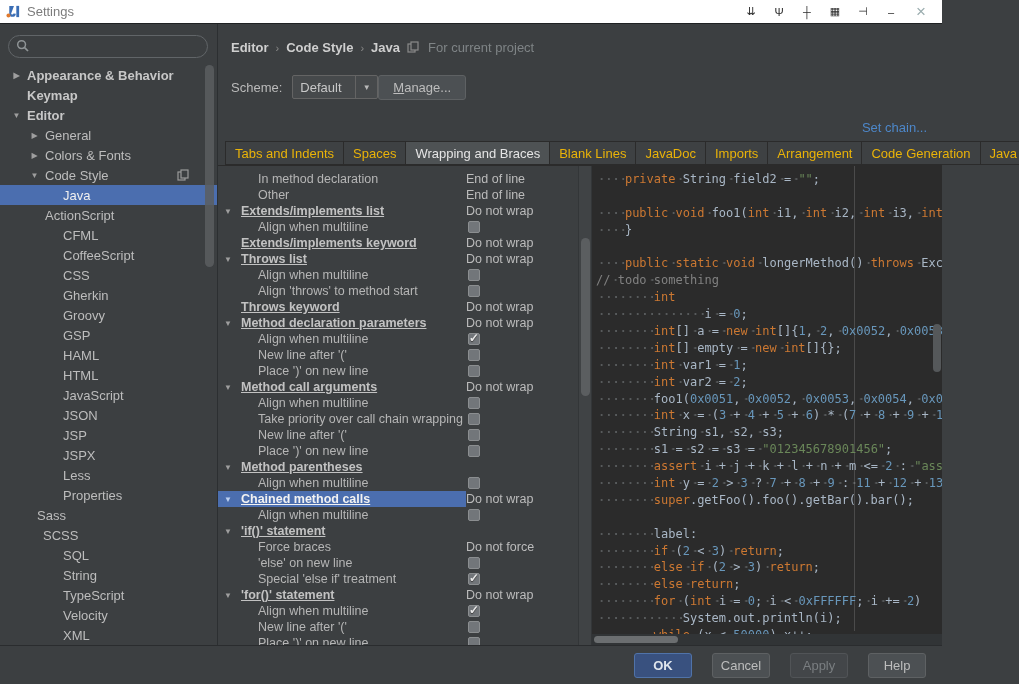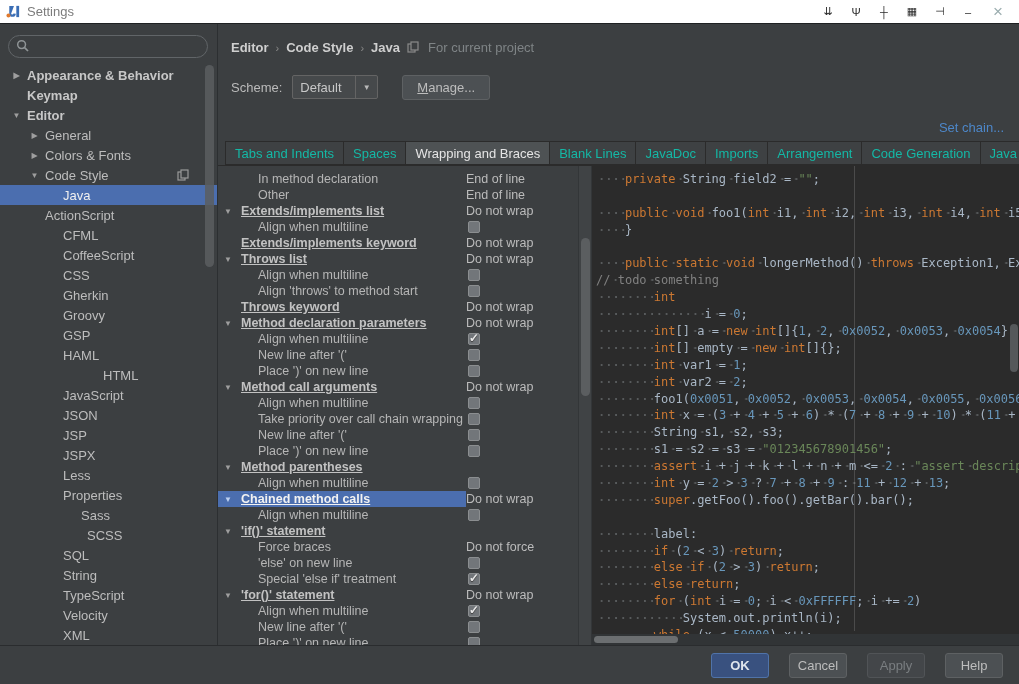--- a/index.html
+++ b/index.html
@@ -2,21 +2,21 @@
 <html><head>
 <meta charset="utf-8">
 <style>
   * { box-sizing: border-box; margin: 0; padding: 0; }
   html,body { width:1019px; height:684px; }
   body {
     font-family: "Liberation Sans", sans-serif;
     background:#3c3f41; color:#bbbbbb; overflow:hidden;
     font-size:13px; -webkit-font-smoothing:antialiased;
   }
-  .window { width:1019px; height:684px; display:flex; flex-direction:column; }
+  .window { width:942px; height:684px; display:flex; flex-direction:column; }
 
   
   .titlebar { height:24px; background:#ffffff; display:flex; align-items:center;
               border-bottom:1px solid #1f2123; flex:0 0 24px; }
   .app-logo { margin:0 6px 0 6px; display:flex; }
   .title-text { color:#7c7c7c; font-size:13px; }
   .tb-spacer { flex:1; }
   .tb-icons { display:flex; align-items:center; gap:2px; margin-right:6px; }
   .tb-icon { width:26px; height:18px; display:flex; align-items:center; justify-content:center;
              color:#2b2b2b; font-size:11px; cursor:default; }
@@ -54,26 +54,26 @@
 
   .scheme-row { position:absolute; top:51px; left:13px; display:flex; align-items:center; height:24px; }
   .scheme-label { color:#bbbbbb; margin-right:10px; }
   .dropdown { width:86px; height:24px; background:#46494b; border:1px solid #646464; border-radius:2px;
               display:flex; align-items:center; cursor:pointer; }
   .dropdown .val { flex:1; padding-left:7px; color:#c8c8c8; font-size:13px; }
   .dropdown .arrow-box { width:22px; height:100%; border-left:1px solid #646464; display:flex;
               align-items:center; justify-content:center; color:#b9b9b9; font-size:8px; }
   .btn { height:25px; background:#4c5053; border:1px solid #5e6163; border-radius:3px; color:#bdbdbd;
          font-size:13px; padding:0 14px; font-family:"Liberation Sans",sans-serif; cursor:pointer; }
-  .manage-btn { margin-left:24px; }
+  .manage-btn { }
   .manage-btn .u { text-decoration:underline; }
   .set-from { position:absolute; top:96px; right:15px; color:#4d87c9; font-size:13px; cursor:pointer; }
 
   .tabs { position:absolute; left:7px; right:0; top:117px; height:24px; display:flex; }
-  .tab { height:24px; padding:0 9px; display:flex; align-items:center; font-size:13px; color:#14b8a6;
+  .tab { height:24px; padding:0 9px; display:flex; align-items:center; font-size:13px; color:#eab308;
          background:#3e4143; border:1px solid #2b2b2b; margin-right:-1px; cursor:pointer; white-space:nowrap; }
   .tab.sel { background:#4e5254; color:#e5e5e5; }
 
   .panels { position:absolute; left:0; right:0; top:141px; bottom:0; display:flex;
             border-top:1px solid #2b2b2b; }
 
   
   .settings-pane { width:360px; flex:0 0 360px; background:#3c3f41; overflow:hidden; padding-top:5px; }
   .set-row { height:16px; position:relative; display:flex; align-items:center; font-size:12.5px;
              color:#b6b6b6; white-space:nowrap; cursor:default; }
@@ -217,21 +217,21 @@
             <span>Groovy</span>
           </div>
           <div class="side-row" style="padding-left: 46px;">
             <span class="side-arrow"></span>
             <span>GSP</span>
           </div>
           <div class="side-row" style="padding-left: 46px;">
             <span class="side-arrow"></span>
             <span>HAML</span>
           </div>
-          <div class="side-row" style="padding-left: 46px; margin-left: 40px;">
+          <div class="side-row" style="padding-left: 46px;">
             <span class="side-arrow"></span>
             <span>HTML</span>
           </div>
           <div class="side-row" style="padding-left: 46px;">
             <span class="side-arrow"></span>
             <span>JavaScript</span>
           </div>
           <div class="side-row" style="padding-left: 46px;">
             <span class="side-arrow"></span>
             <span>JSON</span>
@@ -245,25 +245,25 @@
             <span>JSPX</span>
           </div>
           <div class="side-row" style="padding-left: 46px;">
             <span class="side-arrow"></span>
             <span>Less</span>
           </div>
           <div class="side-row" style="padding-left: 46px;">
             <span class="side-arrow"></span>
             <span>Properties</span>
           </div>
-          <div class="side-row" style="padding-left: 64px;">
+          <div class="side-row" style="padding-left: 20px;">
             <span class="side-arrow"></span>
             <span>Sass</span>
           </div>
-          <div class="side-row" style="padding-left: 70px;">
+          <div class="side-row" style="padding-left: 26px;">
             <span class="side-arrow"></span>
             <span>SCSS</span>
           </div>
           <div class="side-row" style="padding-left: 46px;">
             <span class="side-arrow"></span>
             <span>SQL</span>
           </div>
           <div class="side-row" style="padding-left: 46px;">
             <span class="side-arrow"></span>
             <span>String</span>

